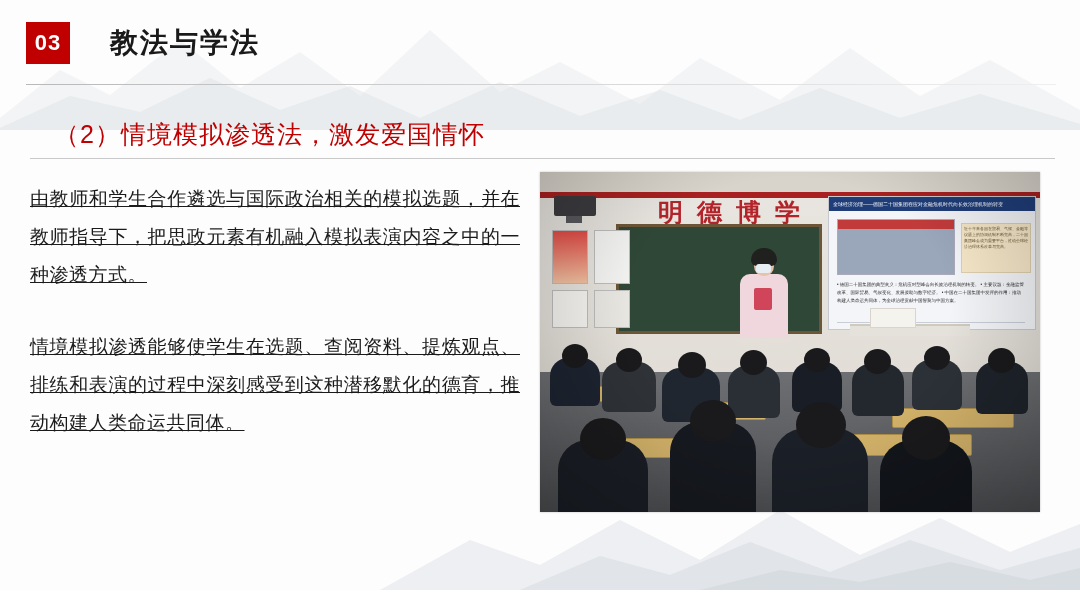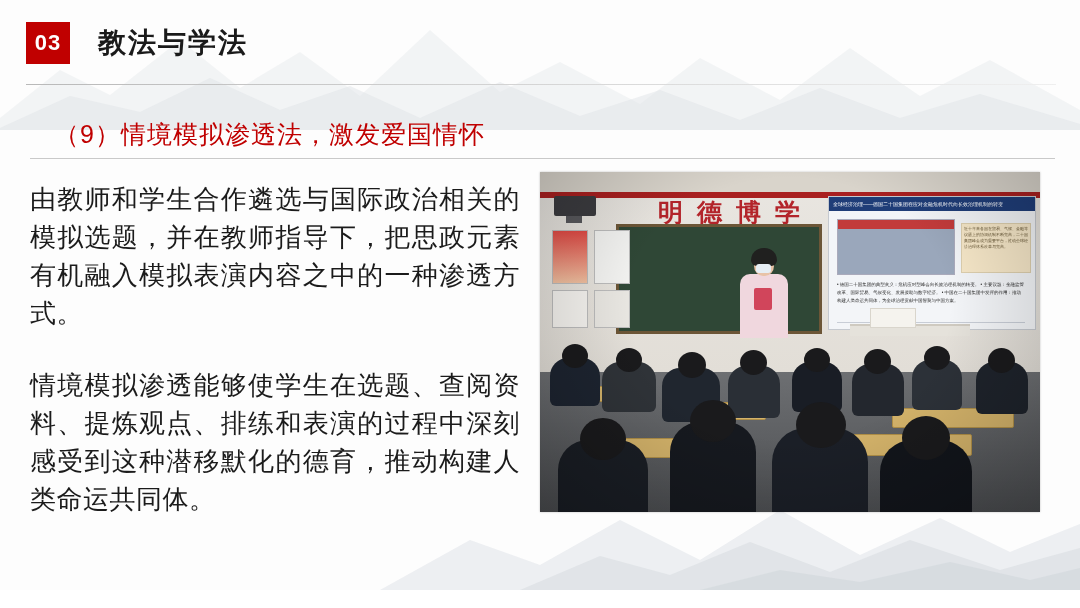--- a/index.html
+++ b/index.html
@@ -53,21 +53,21 @@
     background: #c00000;
     color: #ffffff;
     font-size: 22px;
     font-weight: bold;
     display: flex;
     align-items: center;
     justify-content: center;
     letter-spacing: 1px;
   }
   .sec-title {
-    margin-left: 28px;
+    margin-left: 40px;
     font-size: 28px;
     font-weight: bold;
     color: #1a1a1a;
     letter-spacing: 2px;
   }
   .header-rule {
     position: absolute;
     top: 84px;
     left: 26px;
     width: 1030px;
@@ -95,25 +95,26 @@
   }
 
   
   .body-col {
     position: absolute;
     top: 180px;
     left: 30px;
     width: 490px;
   }
   .para {
-    font-size: 26px;
+    font-size: 19px;
     line-height: 38px;
     color: #1b1b1b;
     letter-spacing: 0.5px;
     text-align: justify;
+    text-decoration: underline;
   }
   .para.p1 {
     text-indent: 0;
   }
   .para.p2 {
     margin-top: 34px;
   }
 
   
   .photo {
@@ -344,21 +345,21 @@
     <path d="M520,190 L600,156 L670,175 L750,142 L830,172 L910,140 L1000,170 L1080,148 L1080,190 Z" fill="#dde1e5" opacity="0.8"></path>
     <path d="M700,190 L780,170 L860,182 L950,162 L1030,180 L1080,168 L1080,190 Z" fill="#d3d8dd" opacity="0.7"></path>
   </svg>
 
   <div class="header">
     <div class="sec-num">03</div>
     <div class="sec-title">教法与学法</div>
   </div>
   <div class="header-rule"></div>
 
-  <div class="subtitle">（9）情境模拟渗透法，激发爱国情怀</div>
+  <div class="subtitle">（2）情境模拟渗透法，激发爱国情怀</div>
   <div class="subtitle-rule"></div>
 
   <div class="body-col">
     <div class="para p1">由教师和学生合作遴选与国际政治相关的模拟选题，并在教师指导下，把思政元素有机融入模拟表演内容之中的一种渗透方式。</div>
     <div class="para p2">情境模拟渗透能够使学生在选题、查阅资料、提炼观点、排练和表演的过程中深刻感受到这种潜移默化的德育，推动构建人类命运共同体。</div>
   </div>
 
   <div class="photo">
     <div class="photo-inner">
       <div class="wall"></div>

